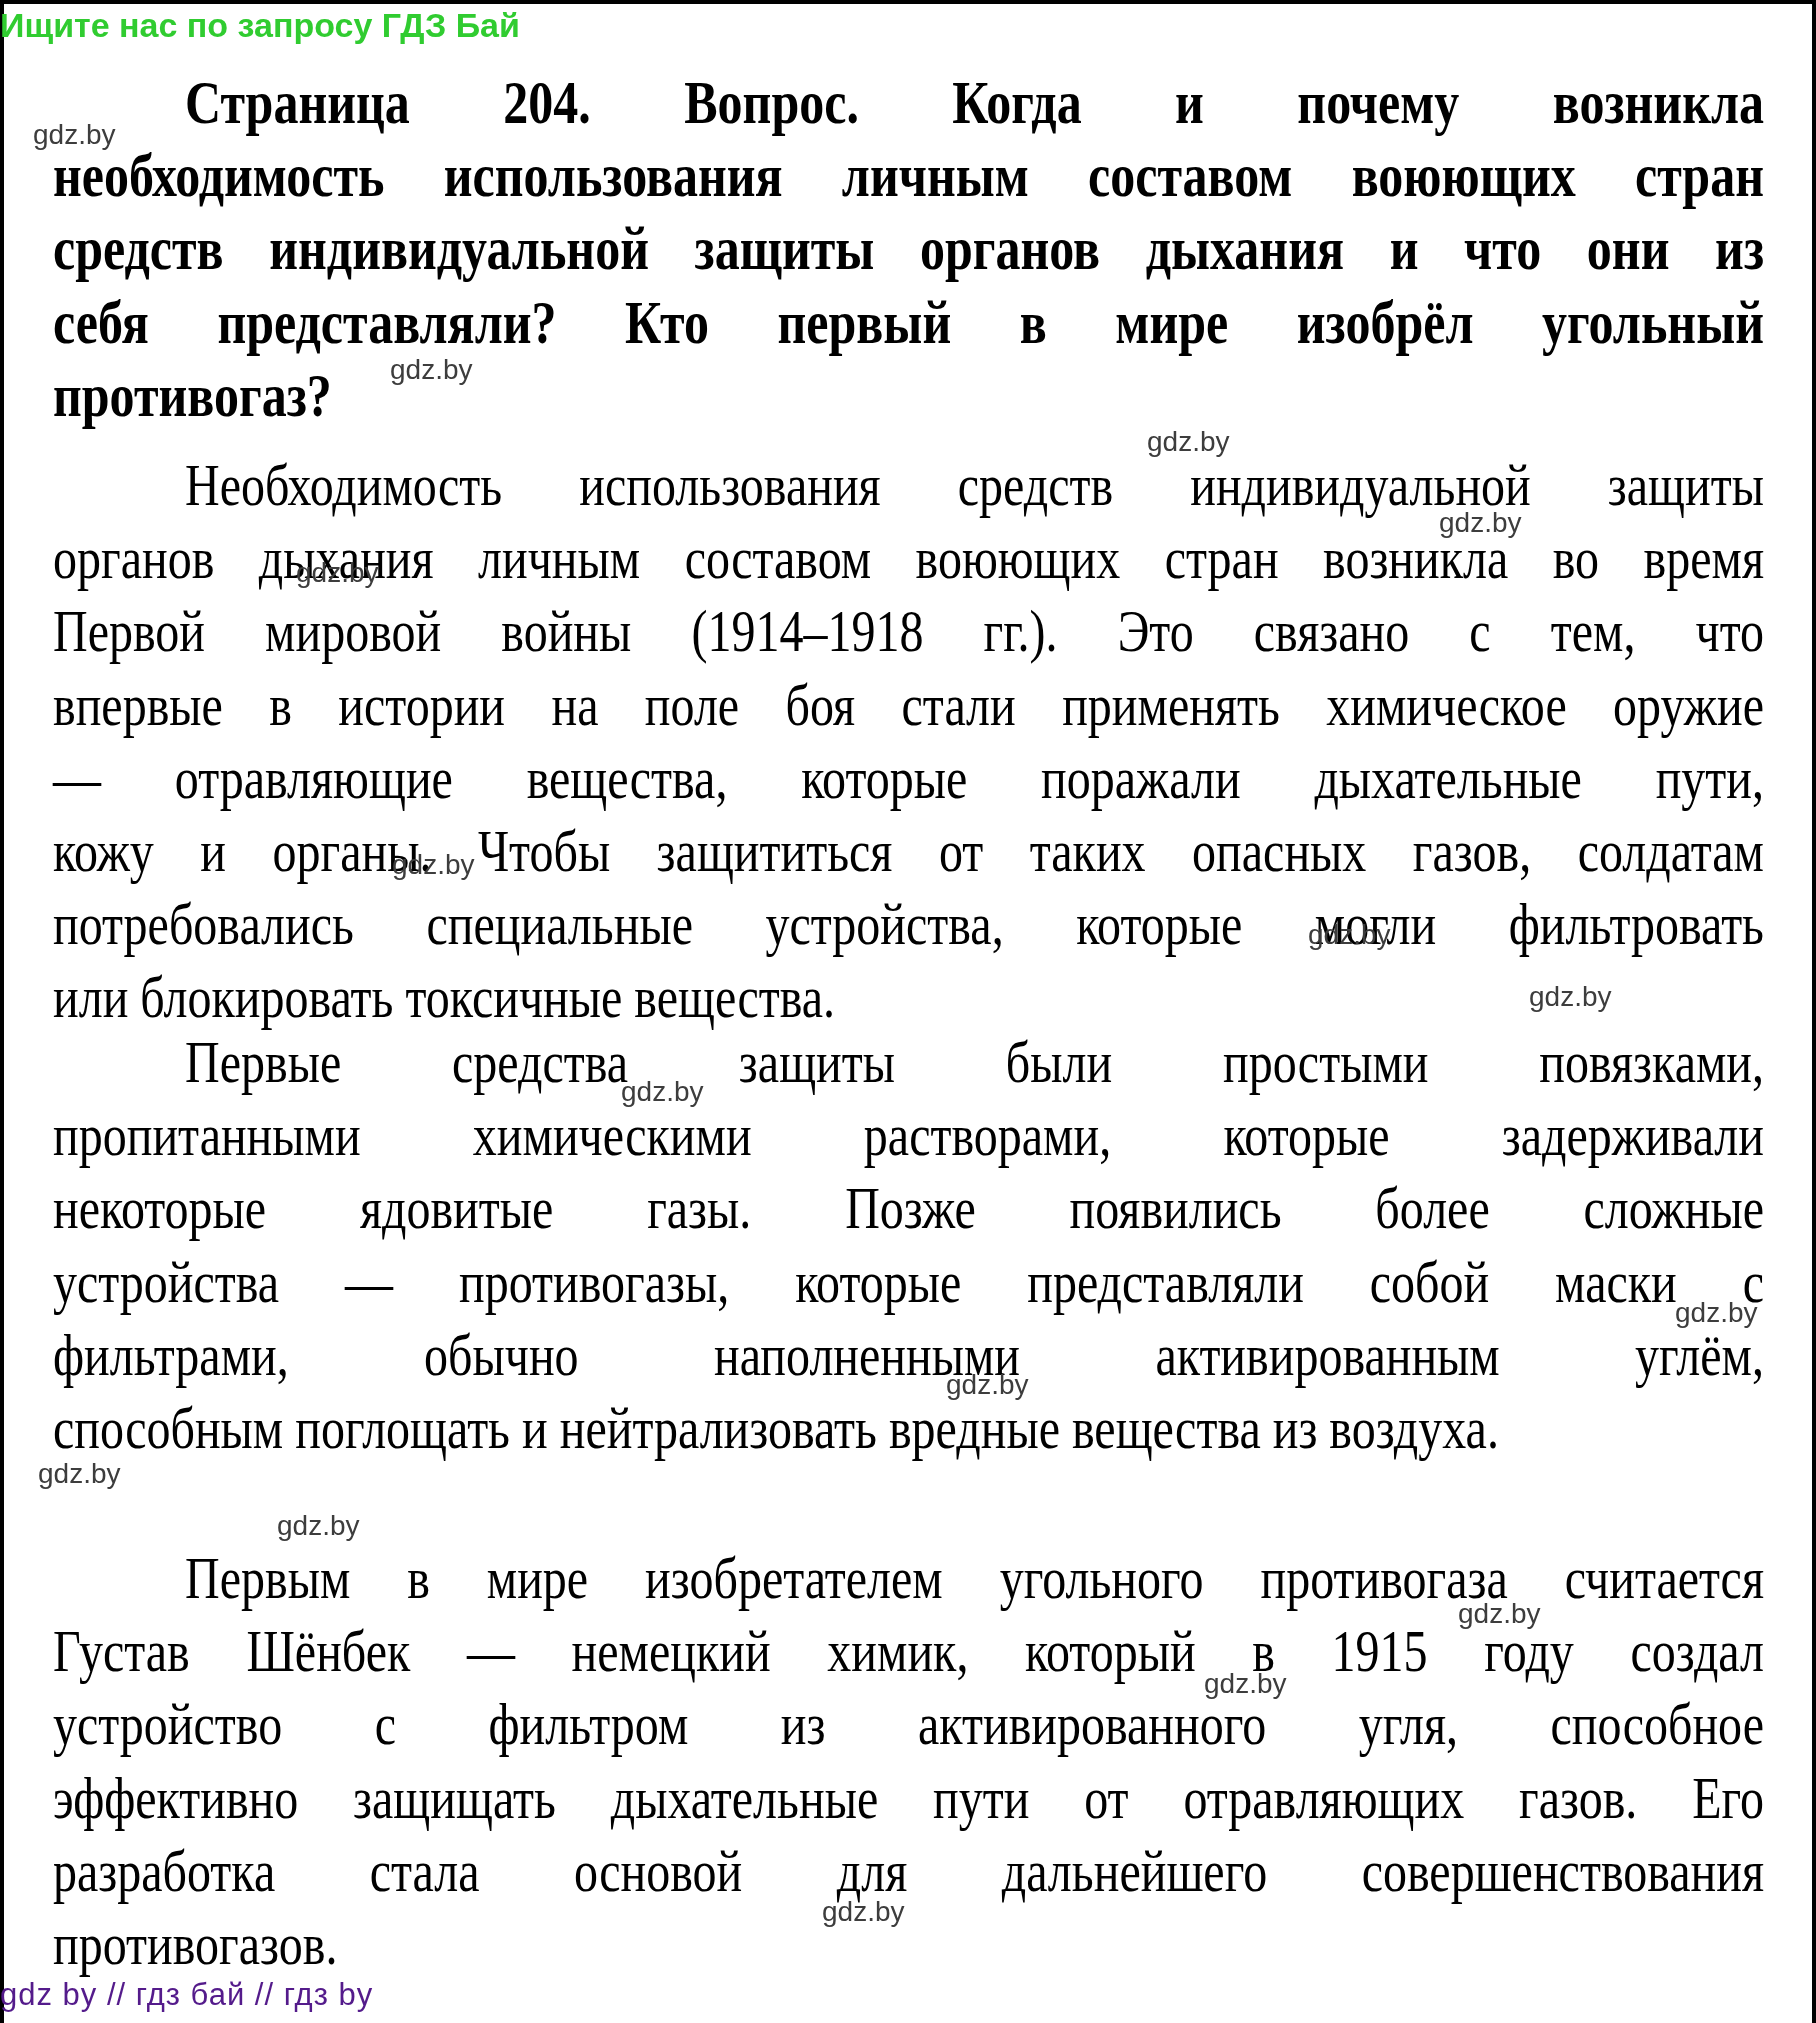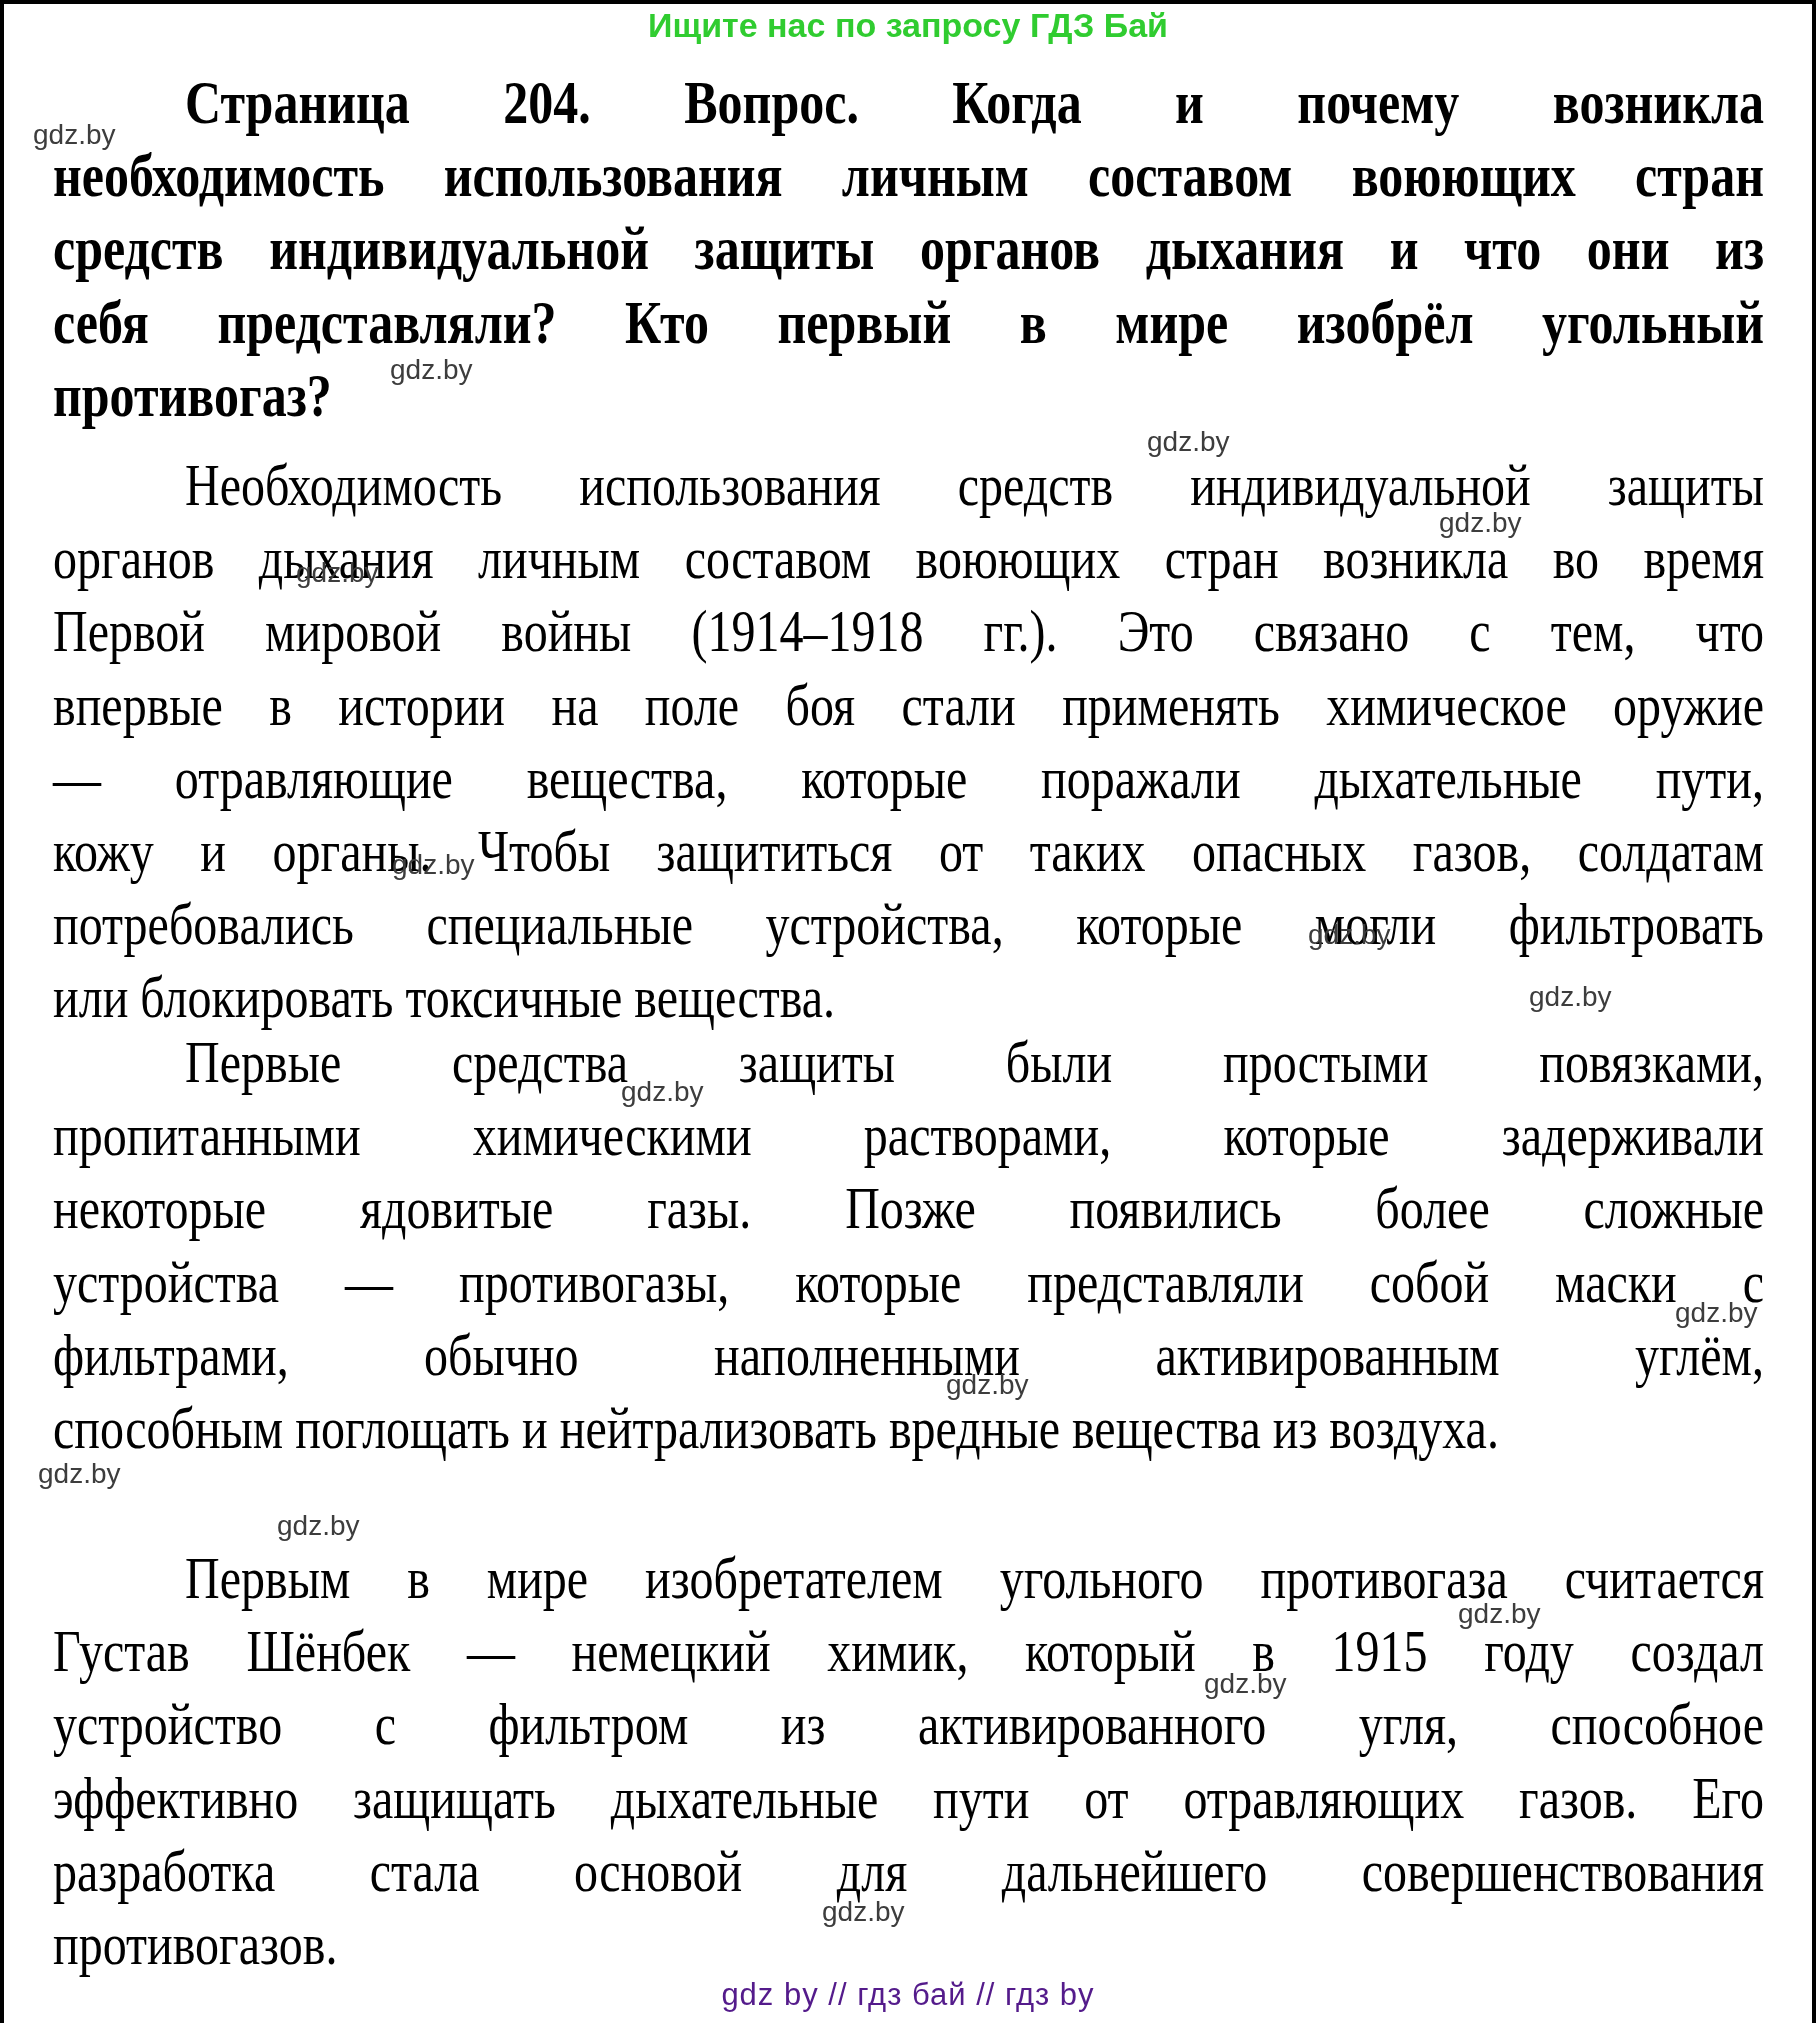--- a/index.html
+++ b/index.html
@@ -11,21 +11,21 @@
     font-family: "Liberation Serif", serif;
     color: #000000;
   }
   .edge { position: absolute; background: #000; }
   .edge-top { top: 0; left: 0; width: 1816px; height: 3.8px; }
   .edge-left { top: 0; left: 0; width: 3.8px; height: 2024px; }
   .edge-right { top: 0; right: 0; width: 3.8px; height: 2024px; }
 
   .banner {
     position: absolute; top: 5.7px; left: 0; width: 100%;
-    text-align: center;
+    text-align: left;
     font-family: "Liberation Sans", sans-serif;
     font-weight: bold;
     font-size: 34px;
     color: #30cc30;
   }
 
   .para {
     position: absolute; left: 53px; width: 1711px;
     transform: scaleY(1.24);
     transform-origin: top left;
@@ -42,21 +42,21 @@
     position: absolute;
     font-family: "Liberation Sans", sans-serif;
     font-size: 28px;
     color: #3d3d3d;
     white-space: nowrap;
     text-align: center;
   }
 
   .footer {
     position: absolute; top: 1977px; left: 0; width: 100%;
-    text-align: center;
+    text-align: left;
     font-family: "Liberation Sans", sans-serif;
     font-size: 31px;
     color: #541b8b;
     letter-spacing: 1px;
   }
 </style>
 </head>
 <body>
 
 <div class="edge edge-top"></div>

